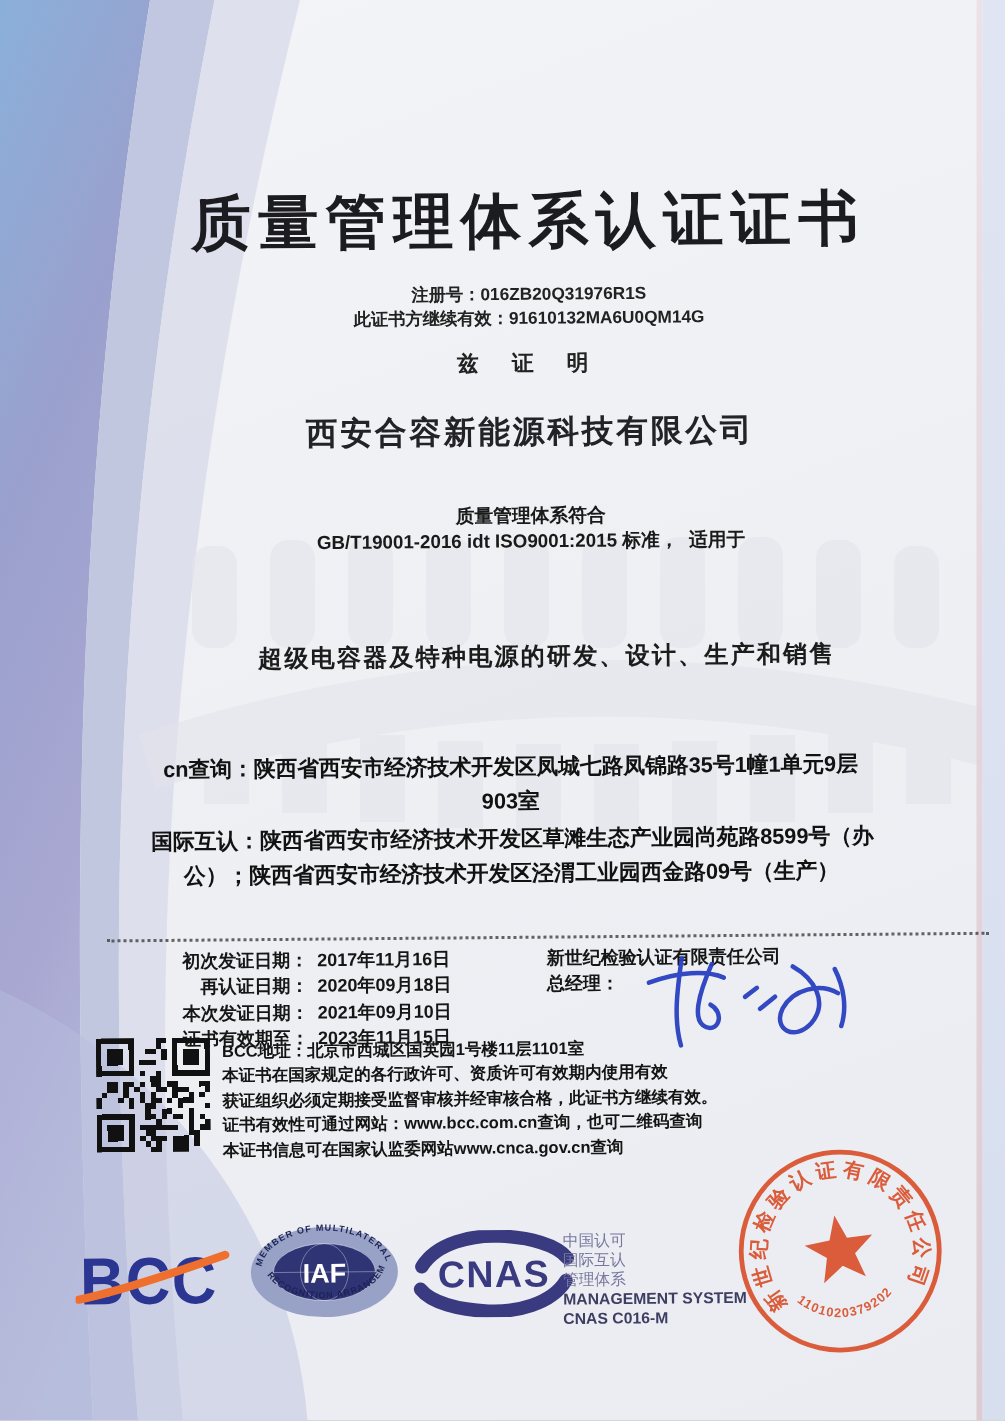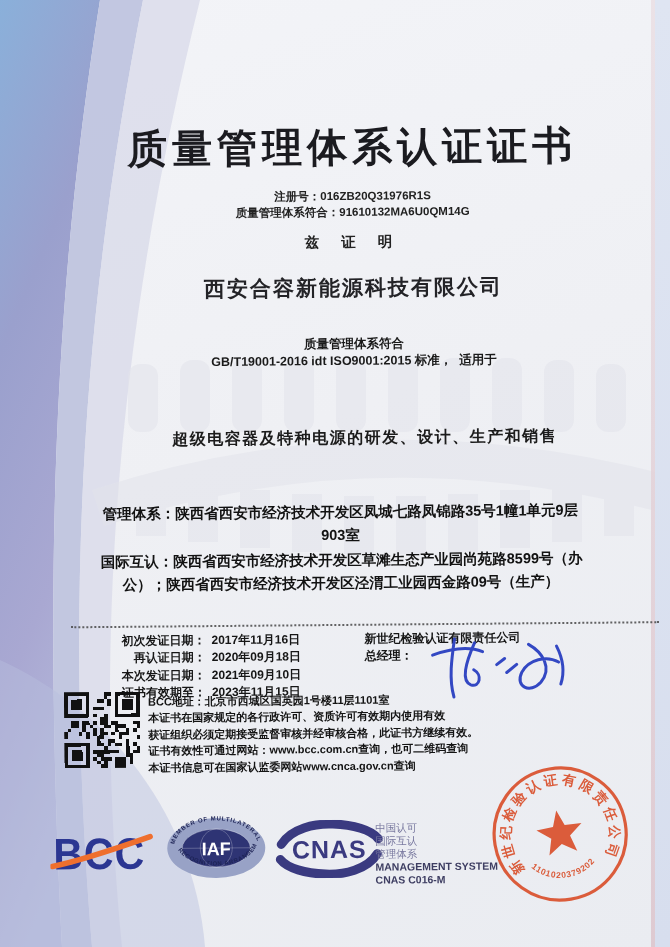--- a/index.html
+++ b/index.html
@@ -97,33 +97,33 @@
 
   <div class="edge-pink"></div>
   <div class="edge-outer"></div>
 
   <div class="content">
 
     <div class="abs title">质量管理体系认证证书</div>
 
     <div class="abs reg-line"><span>注册号：</span><span>016ZB20Q31976R1S</span></div>
 
-    <div class="abs credit-line"><span>质量管理体系符合：</span><span>91610132MA6U0QM14G</span></div>
+    <div class="abs credit-line"><span>此证书方继续有效：</span><span>91610132MA6U0QM14G</span></div>
 
     <div class="abs certify">兹 证 明</div>
 
     <div class="abs company">西安合容新能源科技有限公司</div>
 
     <div class="abs conform">质量管理体系符合</div>
     <div class="abs standard">GB/T19001-2016 idt ISO9001:2015 标准，  适用于</div>
 
     <div class="abs scope">超级电容器及特种电源的研发、设计、生产和销售</div>
 
     <div class="abs addr" style="top:501px;">
-      <div class="l1"><span>管理体系：</span><span>陕西省西安市经济技术开发区凤城七路凤锦路35号1幢1单元9层</span></div>
+      <div class="l1"><span>cn查询：</span><span>陕西省西安市经济技术开发区凤城七路凤锦路35号1幢1单元9层</span></div>
       <div>903室</div>
     </div>
 
     <div class="abs addr" style="top:549px;">
       <div class="l1"><span>国际互认：</span><span>陕西省西安市经济技术开发区草滩生态产业园尚苑路8599号（办</span></div>
       <div>公）；陕西省西安市经济技术开发区泾渭工业园西金路09号（生产）</div>
     </div>
 
     <div class="abs divider"></div>
 

